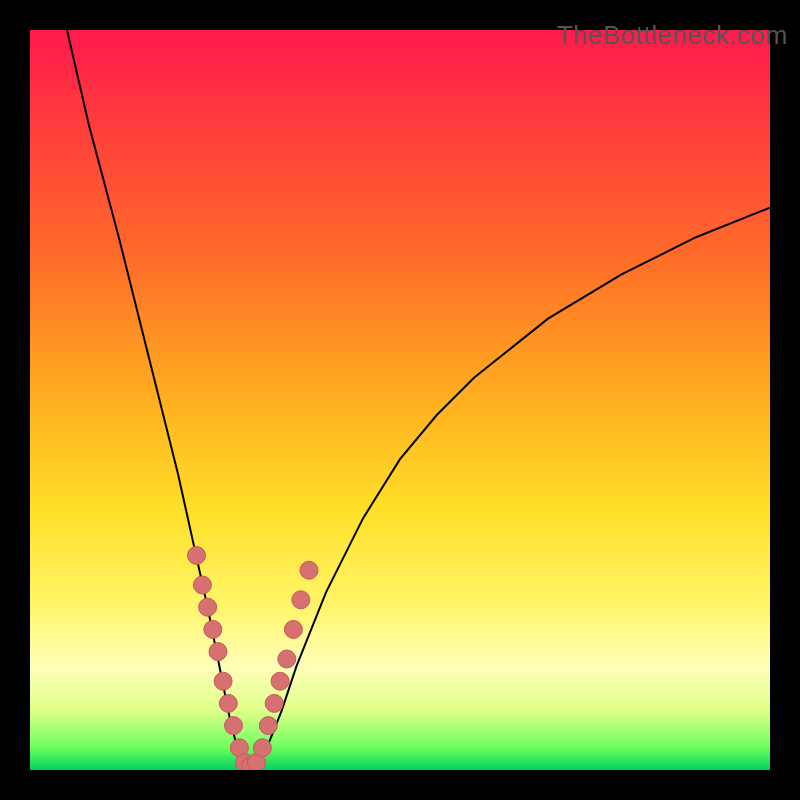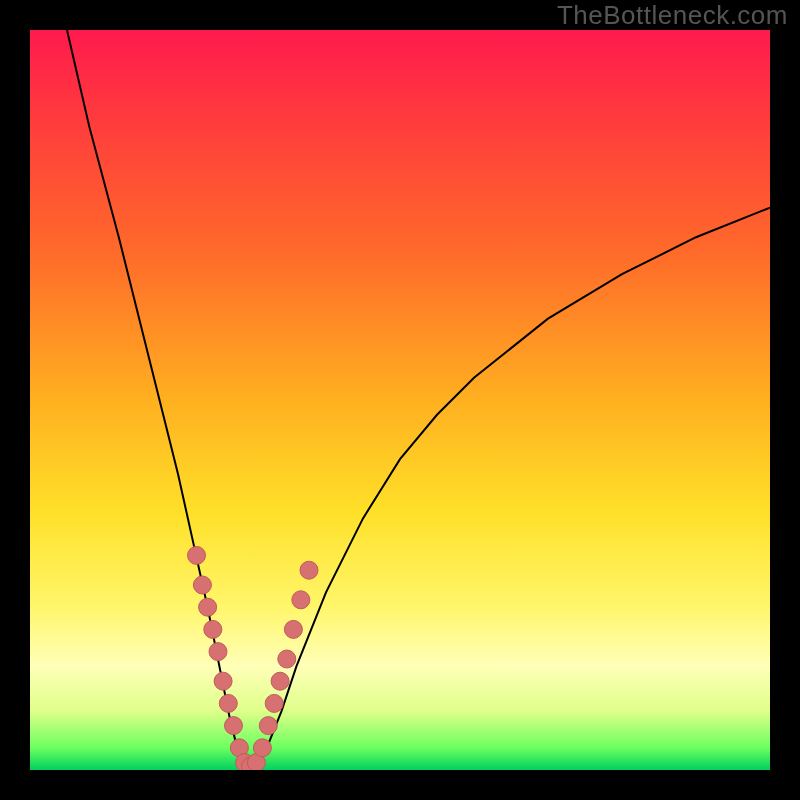--- a/index.html
+++ b/index.html
@@ -12,21 +12,21 @@
     overflow: hidden;
   }
   .frame {
     position: relative;
     width: 800px;
     height: 800px;
     background: #000;
   }
   .watermark {
     position: absolute;
-    top: 0;
+    top: 20px;
     right: 12px;
     color: #555;
     font-size: 26px;
     font-weight: 500;
     letter-spacing: 0.5px;
     z-index: 50;
     text-align: center;
   }
   .plot-outer {
     position: absolute;

